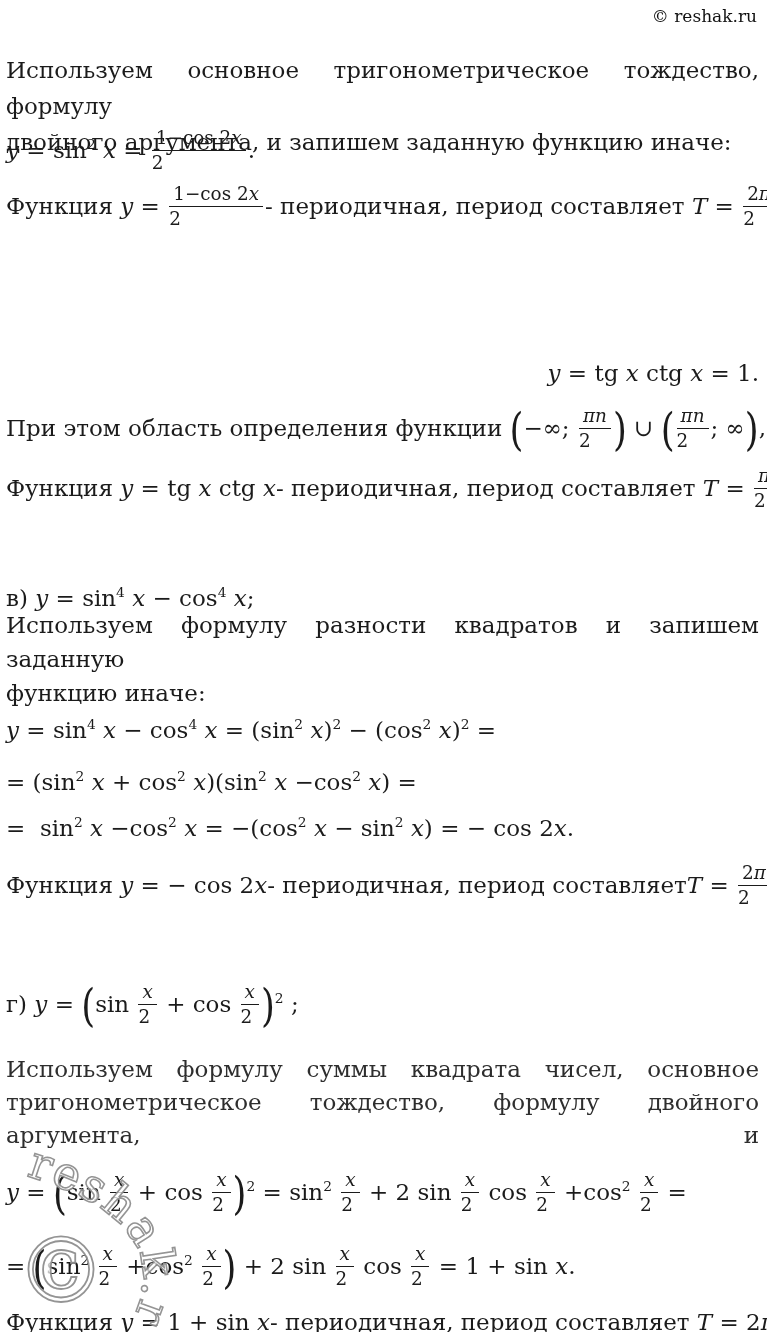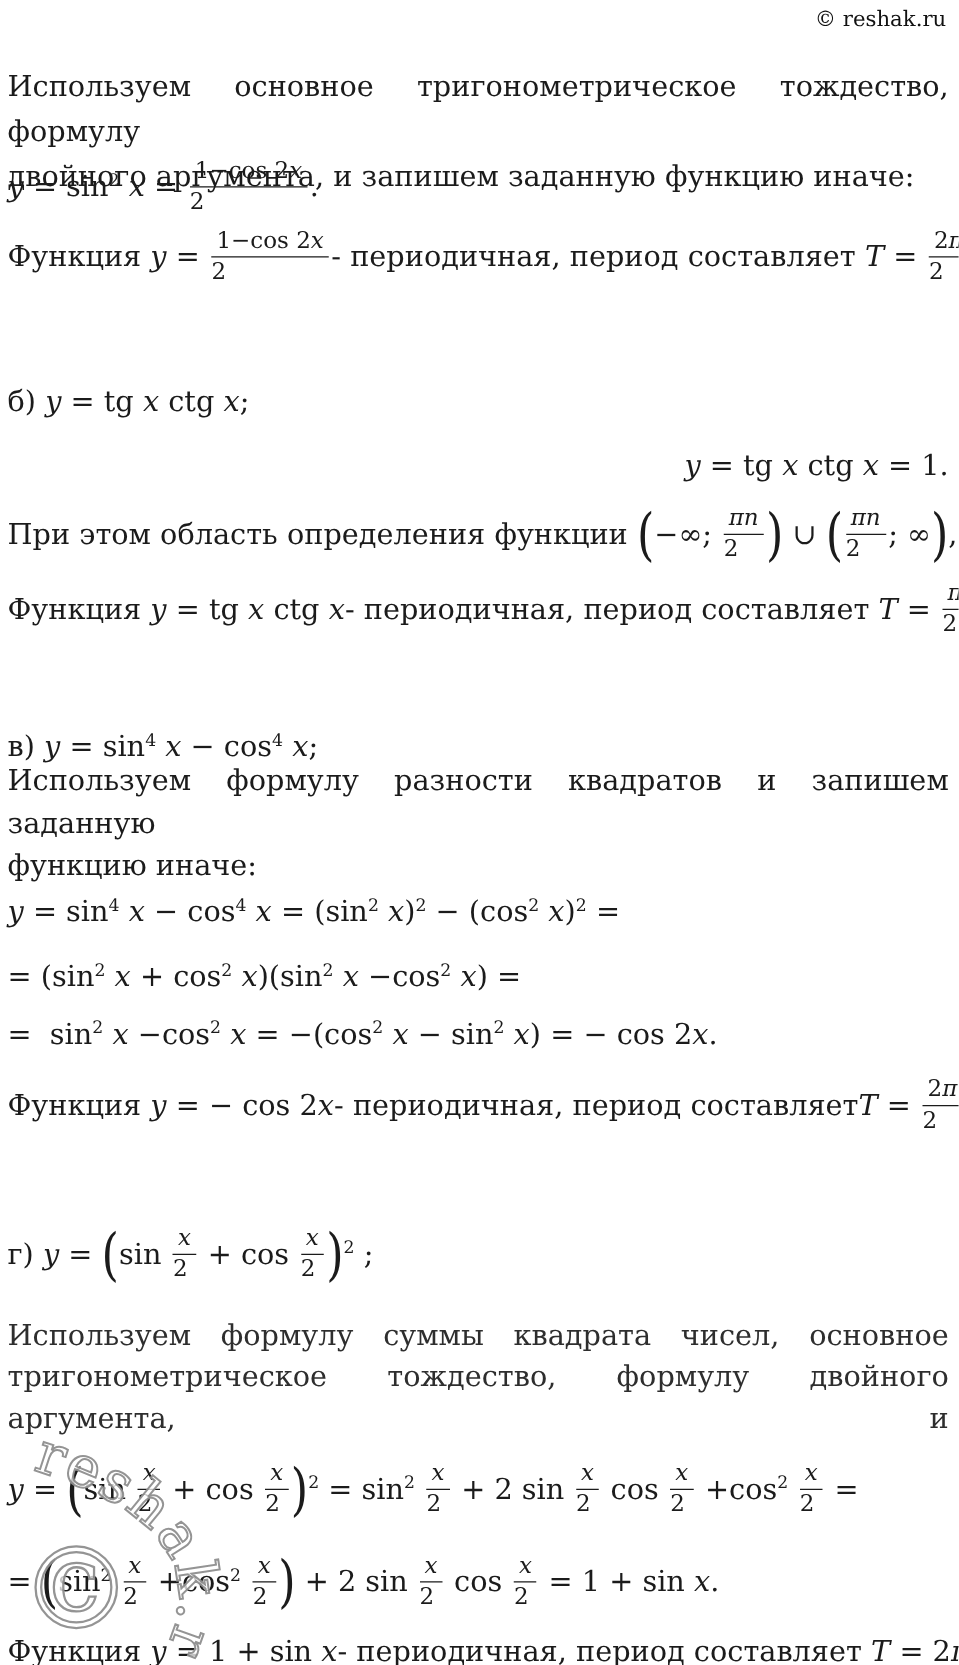--- a/index.html
+++ b/index.html
@@ -37,21 +37,20 @@
 
   <div class="copyright">© reshak.ru</div>
 
   <div class="abs para para-a" style="top:52px;">
     <div class="jline">Используем основное тригонометрическое тождество, формулу</div>
     <div class="jline jline-last">двойного аргумента, и запишем заданную функцию иначе:</div>
   </div>
   <div class="abs mathline" style="top:126px; line-height:48px;"><span class="it">y</span><span class="rm"> = sin</span><span class="sup">2</span><span class="rm"> </span><span class="it">x</span><span class="rm"> = </span><span class="frac"><span class="num"><span class="rm">1−cos 2</span><span class="it">x</span></span><span class="den"><span class="rm">2</span></span></span><span class="rm">.</span></div>
   <div class="abs mathline" style="top:182px; line-height:48px;"><span class="rm">Функция </span><span class="it">y</span><span class="rm"> = </span><span class="frac"><span class="num"><span class="rm">1−cos 2</span><span class="it">x</span></span><span class="den"><span class="rm">2</span></span></span><span class="rm">- периодичная, период составляет </span><span class="it">T</span><span class="rm"> = </span><span class="frac"><span class="num"><span class="rm">2</span><span class="it">π</span></span><span class="den"><span class="rm">2</span></span></span></div>
 
-  <div class="abs mathline" style="top:306px; line-height:32px;"><span class="rm">б) </span><span class="it">y</span><span class="rm"> = tg </span><span class="it">x</span><span class="rm"> ctg </span><span class="it">x</span><span class="rm">;</span></div>
   <div class="abs mathline" style="top:357px; line-height:32px;text-align:right;"><span class="it">y</span><span class="rm"> = tg </span><span class="it">x</span><span class="rm"> ctg </span><span class="it">x</span><span class="rm"> = 1.</span></div>
   <div class="abs mathline" style="top:402px; line-height:52px;"><span class="rm">При этом область определения функции </span><span class="big">(</span><span class="rm">−∞; </span><span class="frac"><span class="num"><span class="it">πn</span></span><span class="den"><span class="rm">2</span></span></span><span class="big">)</span><span class="rm"> ∪ </span><span class="big">(</span><span class="frac"><span class="num"><span class="it">πn</span></span><span class="den"><span class="rm">2</span></span></span><span class="rm">; ∞</span><span class="big">)</span><span class="rm">, </span></div>
   <div class="abs mathline" style="top:463px; line-height:50px;"><span class="rm">Функция </span><span class="it">y</span><span class="rm"> = tg </span><span class="it">x</span><span class="rm"> ctg </span><span class="it">x</span><span class="rm">- периодичная, период составляет </span><span class="it">T</span><span class="rm"> = </span><span class="frac"><span class="num"><span class="it">π</span></span><span class="den"><span class="rm">2</span></span></span></div>
 
   <div class="abs mathline" style="top:582px; line-height:32px;"><span class="rm">в) </span><span class="it">y</span><span class="rm"> = sin</span><span class="sup">4</span><span class="rm"> </span><span class="it">x</span><span class="rm"> − cos</span><span class="sup">4</span><span class="rm"> </span><span class="it">x</span><span class="rm">;</span></div>
   <div class="abs para para-c" style="top:608px;">
     <div class="jline">Используем формулу разности квадратов и запишем заданную</div>
     <div class="jline jline-last">функцию иначе:</div>
   </div>
   <div class="abs mathline" style="top:713px; line-height:34px;"><span class="it">y</span><span class="rm"> = sin</span><span class="sup">4</span><span class="rm"> </span><span class="it">x</span><span class="rm"> − cos</span><span class="sup">4</span><span class="rm"> </span><span class="it">x</span><span class="rm"> = (sin</span><span class="sup">2</span><span class="rm"> </span><span class="it">x</span><span class="rm">)</span><span class="sup">2</span><span class="rm"> − (cos</span><span class="sup">2</span><span class="rm"> </span><span class="it">x</span><span class="rm">)</span><span class="sup">2</span><span class="rm"> =</span></div>

